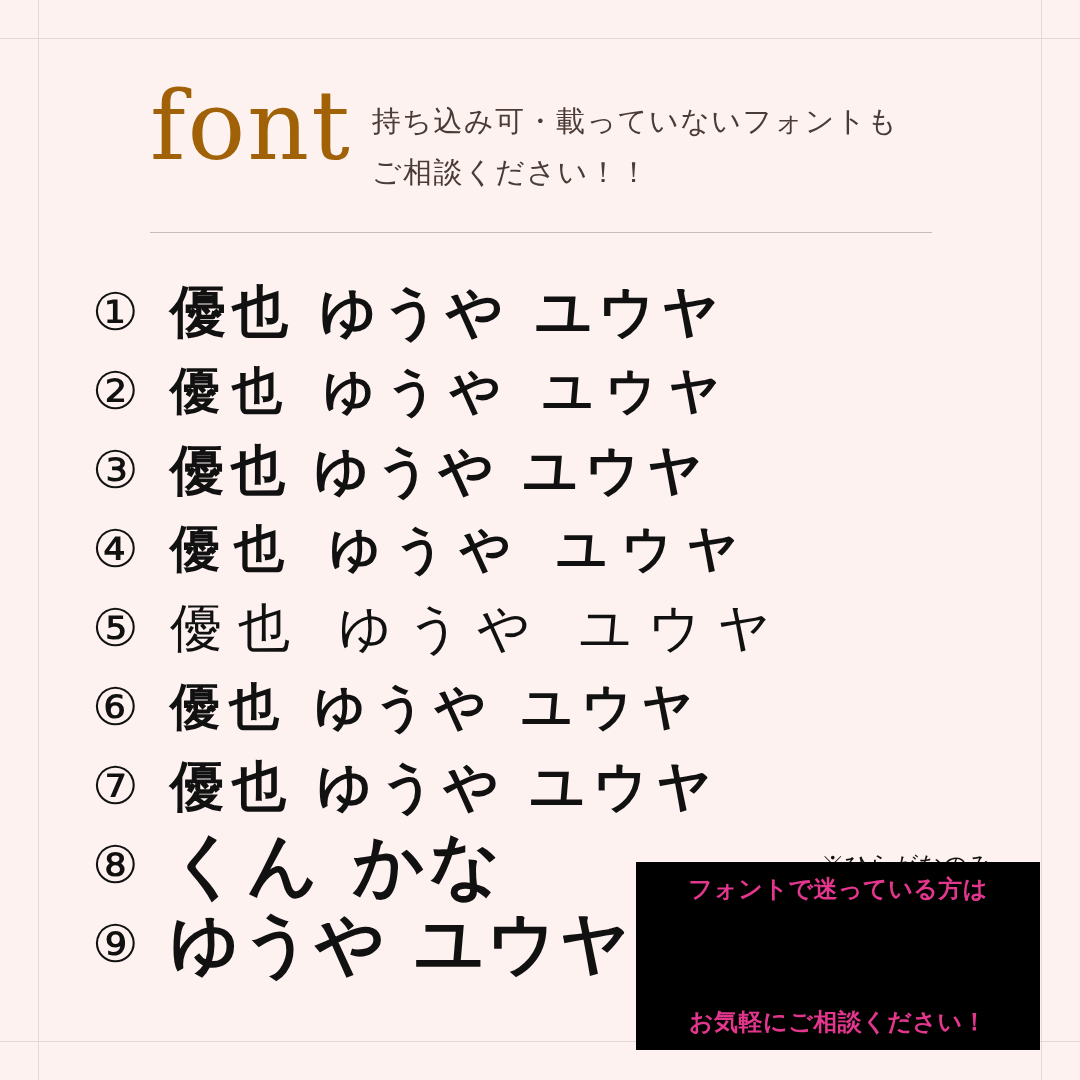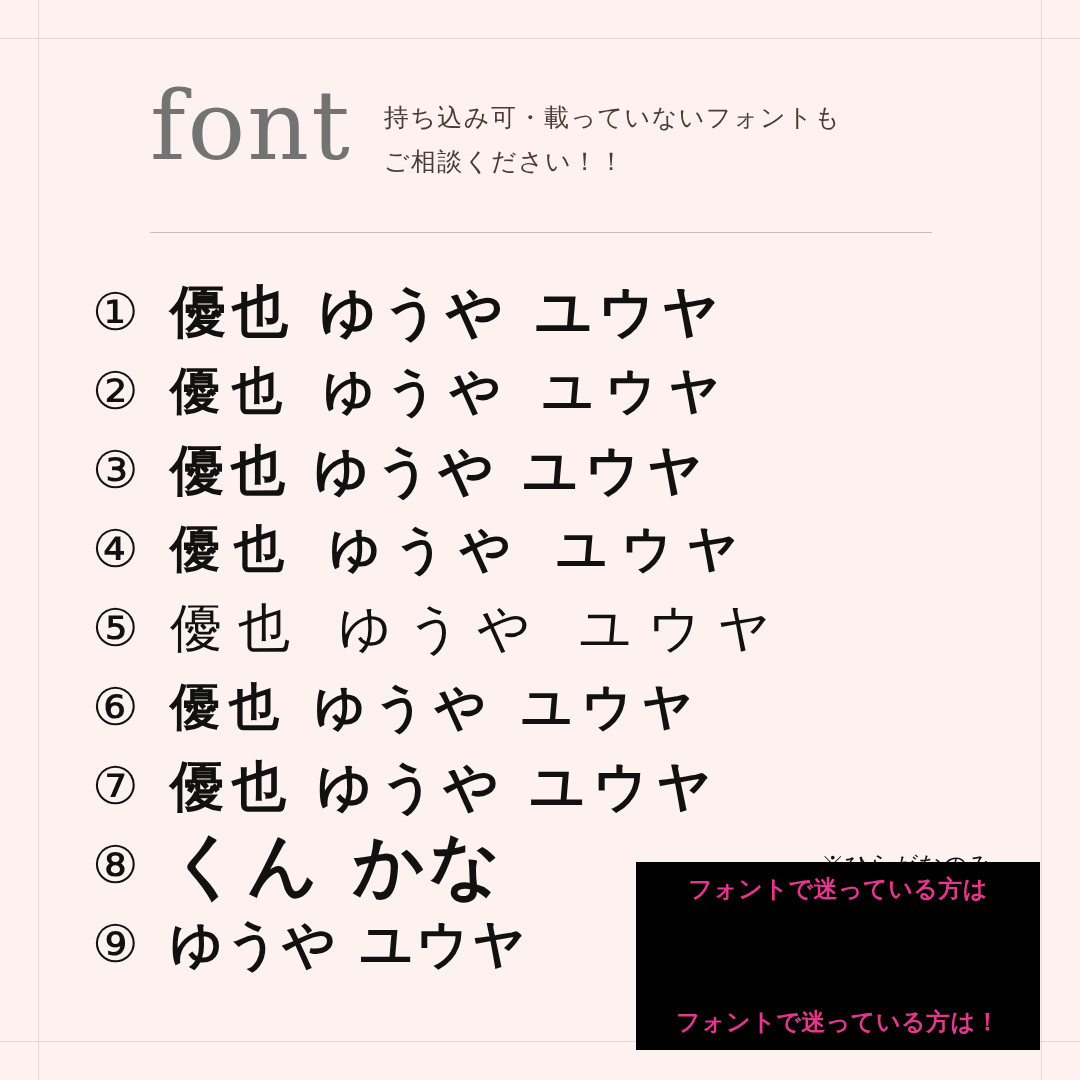--- a/index.html
+++ b/index.html
@@ -38,32 +38,32 @@
     left: 150px;
     top: 72px;
     width: 800px;
     display: flex;
     align-items: flex-start;
   }
   .brand-title {
     font-family: "DejaVu Serif", serif;
     font-size: 96px;
     line-height: 1;
-    color: #737373;
+    color: #a16207;
     letter-spacing: 2px;
     font-weight: 400;
     margin: 0;
     padding-top: 6px;
     font-style: normal;
   }
   .header-note {
-    margin-left: 32px;
+    margin-left: 20px;
     padding-top: 24px;
     color: #4b3b36;
-    font-size: 25px;
+    font-size: 29px;
     line-height: 1.75;
     letter-spacing: 1.5px;
     white-space: pre-line;
   }
   .divider {
     position: absolute;
     left: 150px;
     top: 232px;
     width: 782px;
     height: 1px;
@@ -99,21 +99,21 @@
   }
   
   .s1 { font-size: 56px; font-weight: bold; letter-spacing: 6px; font-family: "DejaVu Sans", sans-serif; }
   .s2 { font-size: 50px; font-weight: bold; letter-spacing: 12px; font-family: "DejaVu Sans", sans-serif; }
   .s3 { font-size: 54px; font-weight: bold; letter-spacing: 7px; font-family: "Liberation Sans", sans-serif; }
   .s4 { font-size: 50px; font-weight: bold; letter-spacing: 14px; font-family: "DejaVu Serif", serif; }
   .s5 { font-size: 52px; font-weight: normal; letter-spacing: 16px; font-family: "DejaVu Sans", sans-serif; }
   .s6 { font-size: 50px; font-weight: bold; letter-spacing: 9px; font-family: "DejaVu Sans", sans-serif; }
   .s7 { font-size: 54px; font-weight: bold; letter-spacing: 8px; font-family: "Liberation Sans", sans-serif; }
   .s8 { font-size: 70px; font-weight: bold; letter-spacing: 5px; font-family: "DejaVu Sans", sans-serif; }
-  .s9 { font-size: 52px; font-weight: bold; letter-spacing: 3px; font-family: "DejaVu Sans", sans-serif; }
+  .s9 { font-size: 68px; font-weight: bold; letter-spacing: 3px; font-family: "DejaVu Sans", sans-serif; }
 
   .note-inline {
     font-size: 24px;
     font-weight: normal;
     letter-spacing: 0px;
     margin-left: 18px;
     color: #111;
     font-family: "Liberation Sans", sans-serif;
     vertical-align: middle;
   }
@@ -206,16 +206,16 @@
 
     <div class="row">
       <div class="num">⑨</div>
       <div class="sample s9">ゆうや ユウヤ</div>
     </div>
 
   </div>
 
   <div class="callout">
     <div class="callout-line">フォントで迷っている方は</div>
-    <div class="callout-line">フォントで迷っている方は！</div>
+    <div class="callout-line">お気軽にご相談ください！</div>
   </div>
 
 </div>
 
 </body></html>

